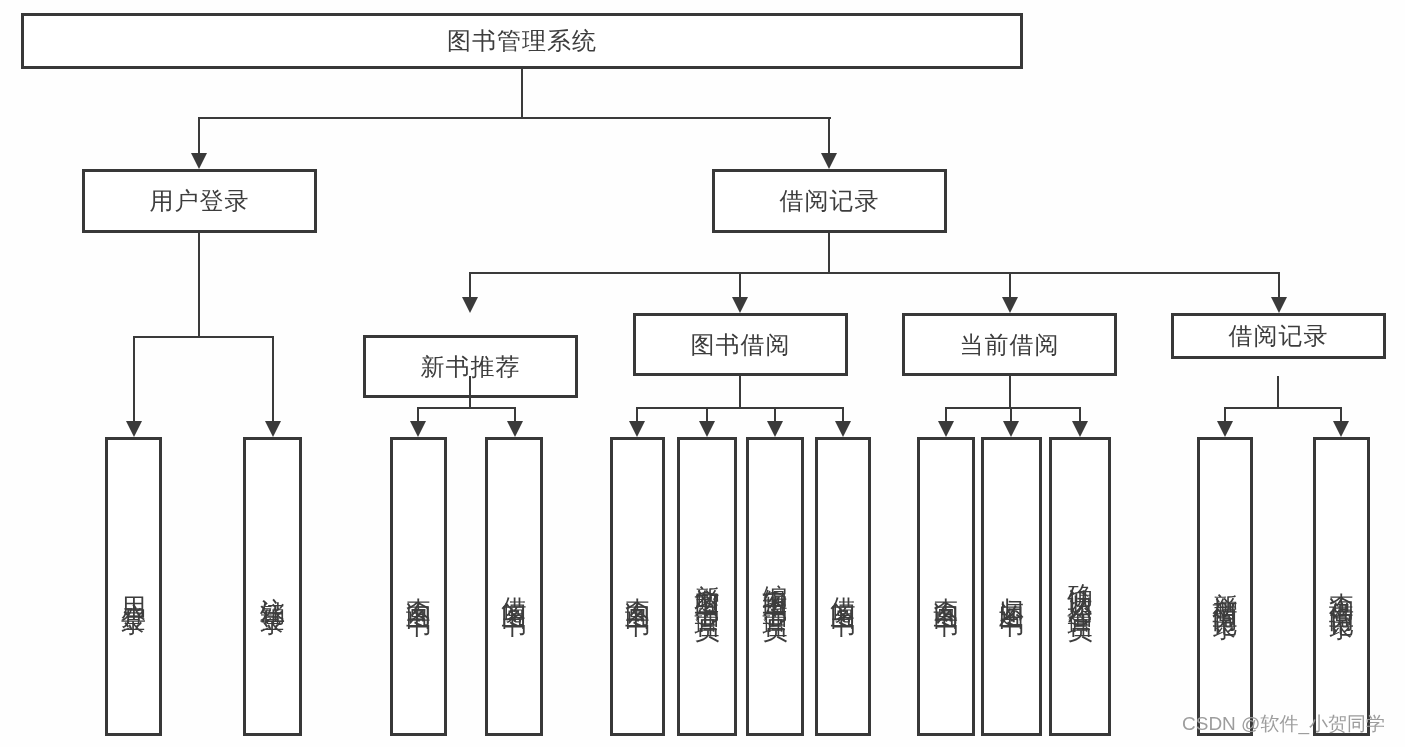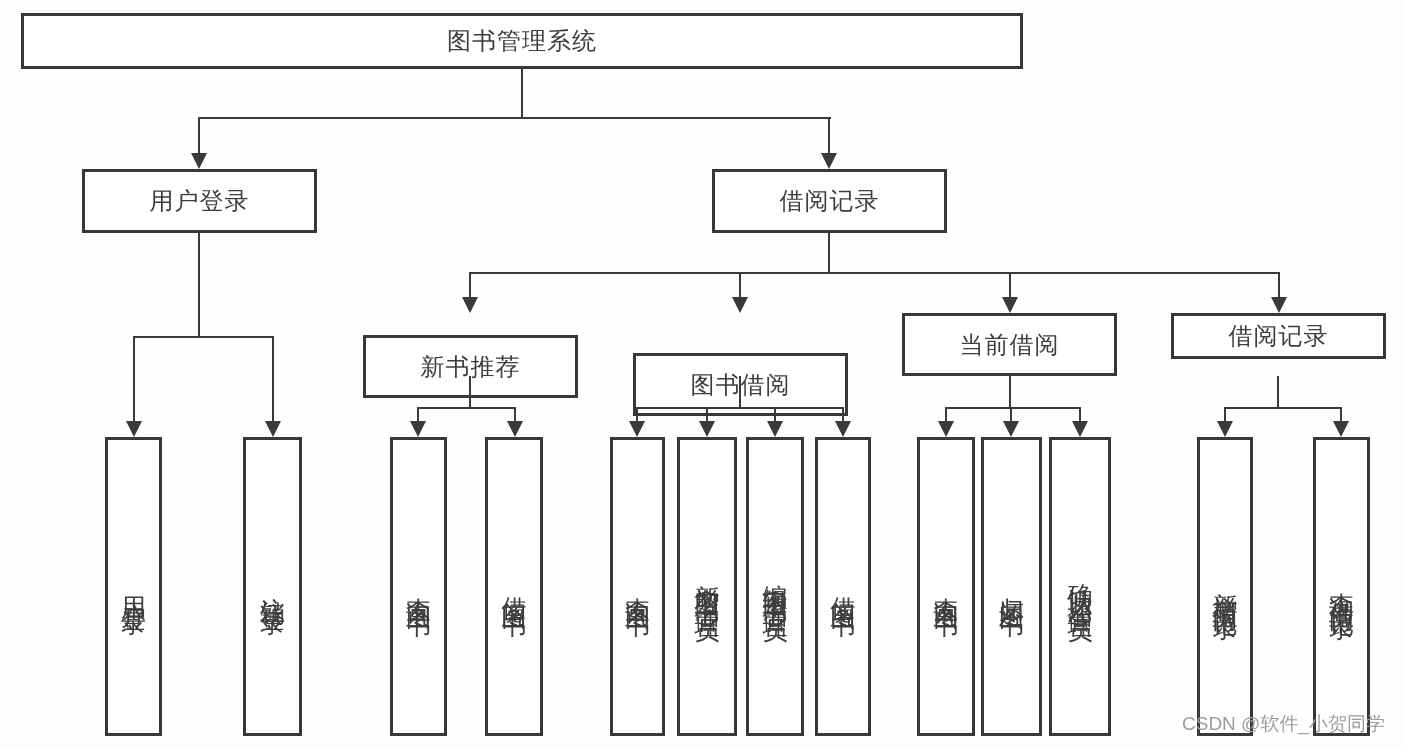--- a/index.html
+++ b/index.html
@@ -97,21 +97,21 @@
   <div class="vline" style="left:739px; top:272px; height:27px;"></div>
   <div class="arrow" style="left:732px; top:297px;"></div>
   <div class="vline" style="left:1009px; top:272px; height:27px;"></div>
   <div class="arrow" style="left:1002px; top:297px;"></div>
   <div class="vline" style="left:1278px; top:272px; height:27px;"></div>
   <div class="arrow" style="left:1271px; top:297px;"></div>
 
   <div class="box" style="left:363px; top:313px; width:215px; height:63px;margin-top:22px;">
     <span class="hlabel">新书推荐</span>
   </div>
-  <div class="box" style="left:633px; top:313px; width:215px; height:63px;margin-top:40px;">
+  <div class="box" style="left:633px; top:313px; width:215px; height:63px;">
     <span class="hlabel">图书借阅</span>
   </div>
   <div class="box" style="left:902px; top:313px; width:215px; height:63px;">
     <span class="hlabel">当前借阅</span>
   </div>
   <div class="box" style="left:1171px; top:313px; width:215px; height:46px;">
     <span class="hlabel">借阅记录</span>
   </div>
 
   <div class="vline" style="left:469px; top:376px; height:32px;"></div>

